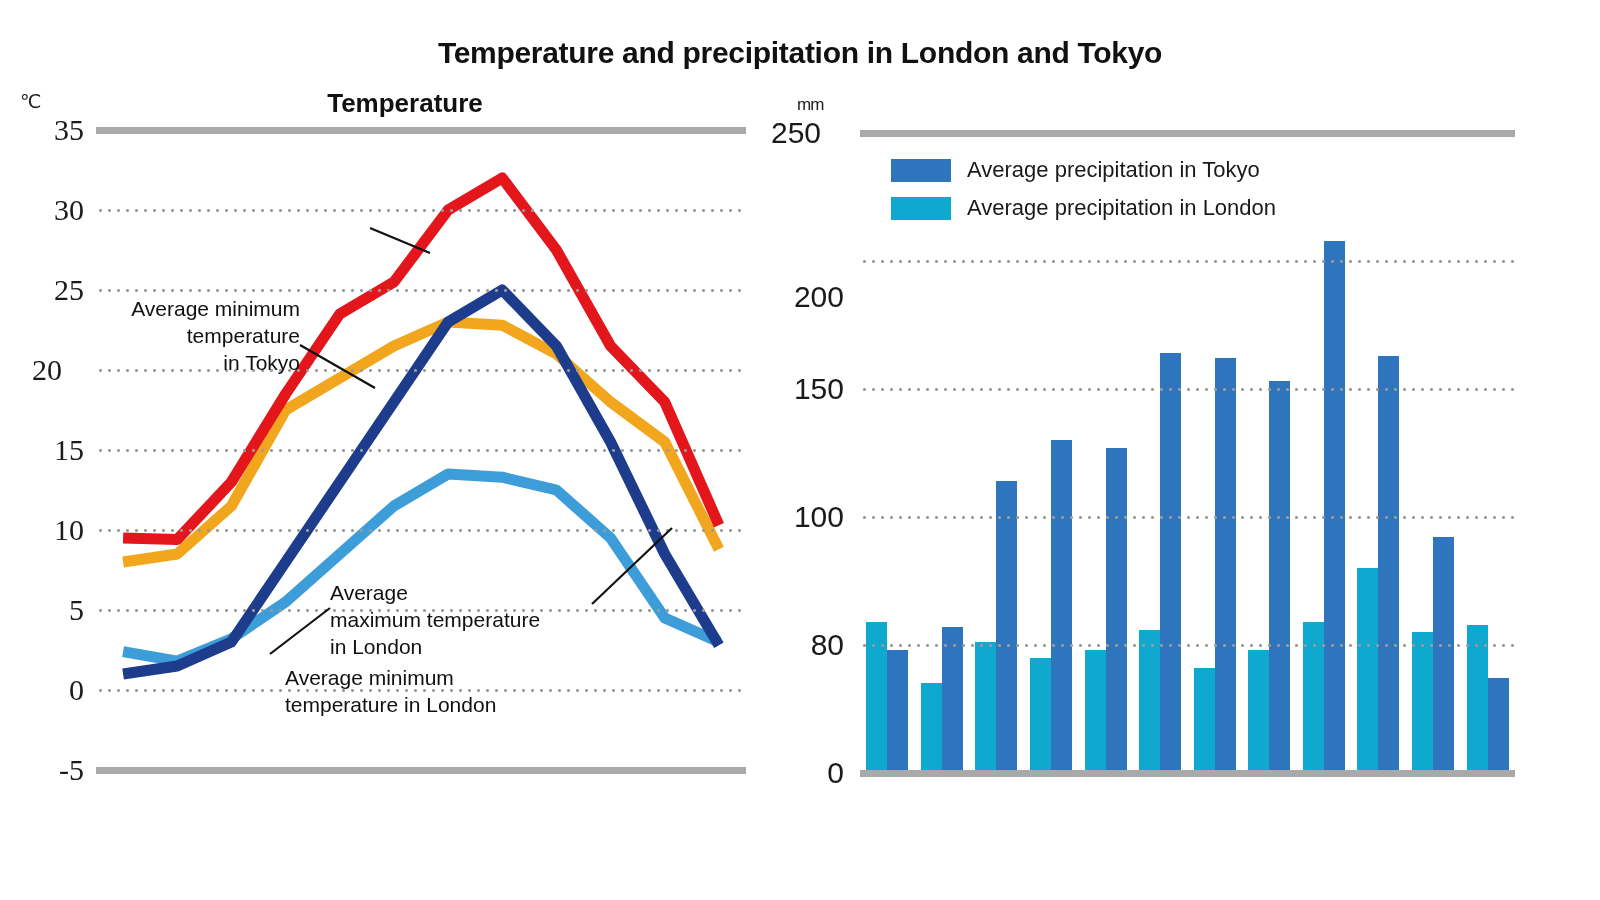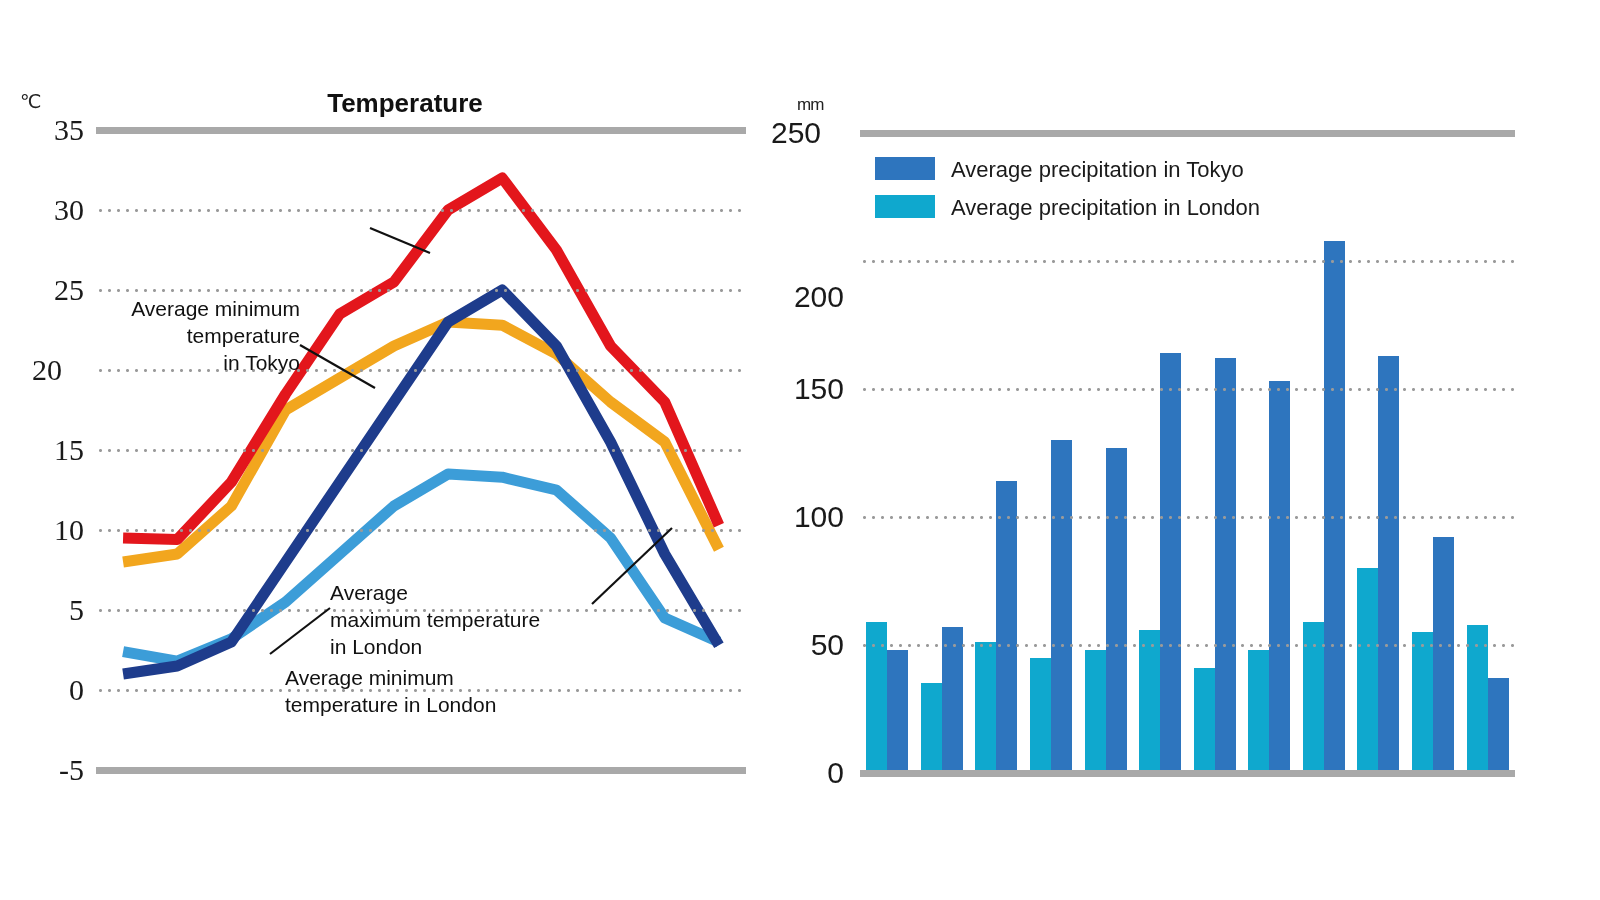--- a/index.html
+++ b/index.html
@@ -58,36 +58,37 @@
 
   
   .bars{position:absolute;left:0;top:0;width:100%;height:100%;display:flex;}
   .bar-group{flex:1;position:relative;display:flex;justify-content:center;align-items:flex-end;gap:0px;}
   .bar{width:21px;}
   .bar.london{background:#0fa8ce;}
   .bar.tokyo{background:#2e75be;}
 
   
   .legend{position:absolute;left:875px;top:157px;}
-  .legend-row{display:flex;margin-bottom:12px;}
+  .legend-row{display:flex;align-items:center;margin-bottom:12px;margin-left:16px;}
   .legend-swatch{width:60px;height:23px;margin-right:16px;}
   .legend-label{font-size:22px;color:#1a1a1a;}
 
   
   .annot{position:absolute;font-size:21px;line-height:1.28;color:#111;white-space:pre-line;}
   #annot-tokyo-max{left:165px;top:180px;text-align:left;}
   #annot-tokyo-min{left:100px;top:296px;width:200px;text-align:right;}
   #annot-london-max{left:330px;top:580px;text-align:left;}
   #annot-london-min{left:285px;top:665px;text-align:left;}
 </style>
 </head>
 <body>
 
 <div class="page">
 
+  <div class="main-title">Temperature and precipitation in London and Tokyo</div>
 
   <div class="panel" id="panel-temp">
 
     <div class="unit-label" id="unit-c">℃</div>
 
     <div class="panel-title" id="title-temp">Temperature</div>
 
     <div class="plot" id="plot-temp">
 
       <svg class="svg-layer" id="temp-svg" width="650" height="640" viewBox="0 0 650 640">
@@ -204,19 +205,19 @@
 
     <div class="axis-rule" style="top: -3px;"></div>
         <div class="ytick" style="top: 0px; text-align: center;">250</div>
         <div class="grid-line" style="top: 127px;"></div>
         <div class="ytick" style="top: 128px; margin-top: 36px;">200</div>
         <div class="grid-line" style="top: 255px;"></div>
         <div class="ytick" style="top: 256px;">150</div>
         <div class="grid-line" style="top: 383px;"></div>
         <div class="ytick" style="top: 384px;">100</div>
         <div class="grid-line" style="top: 511px;"></div>
-        <div class="ytick" style="top: 512px;">50</div>
+        <div class="ytick" style="top: 512px;">80</div>
         <div class="axis-rule" style="top: 637px;"></div>
         <div class="ytick" style="top: 640px;">0</div>
       </div>
   </div>
 
 </div>
 
 </body></html>

